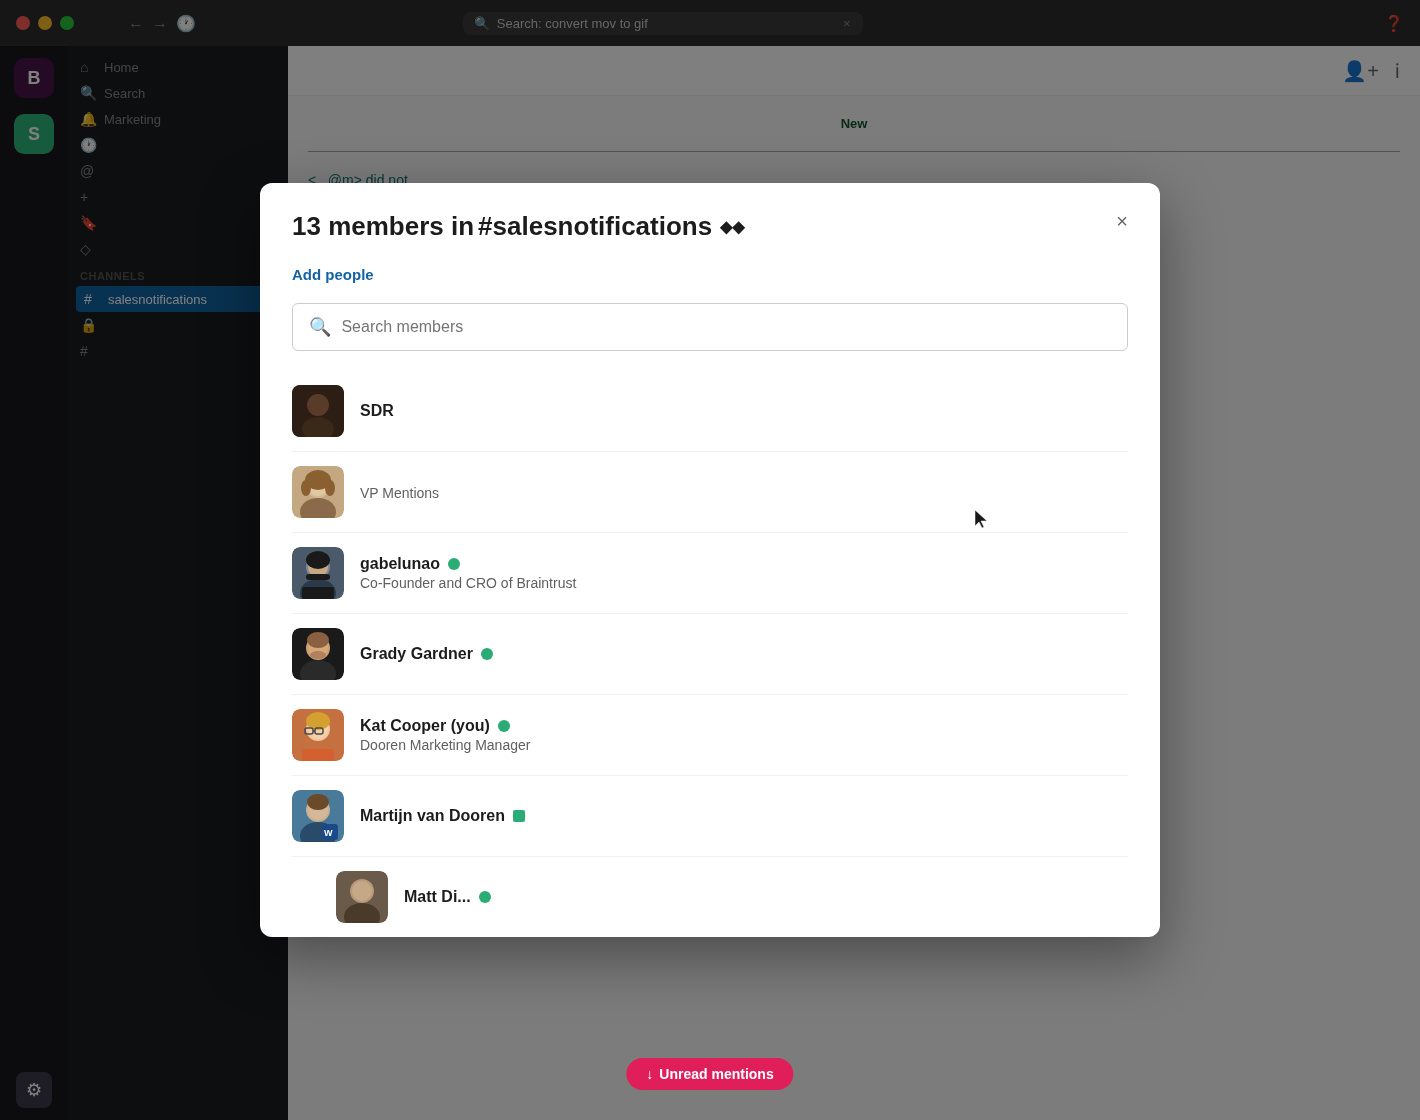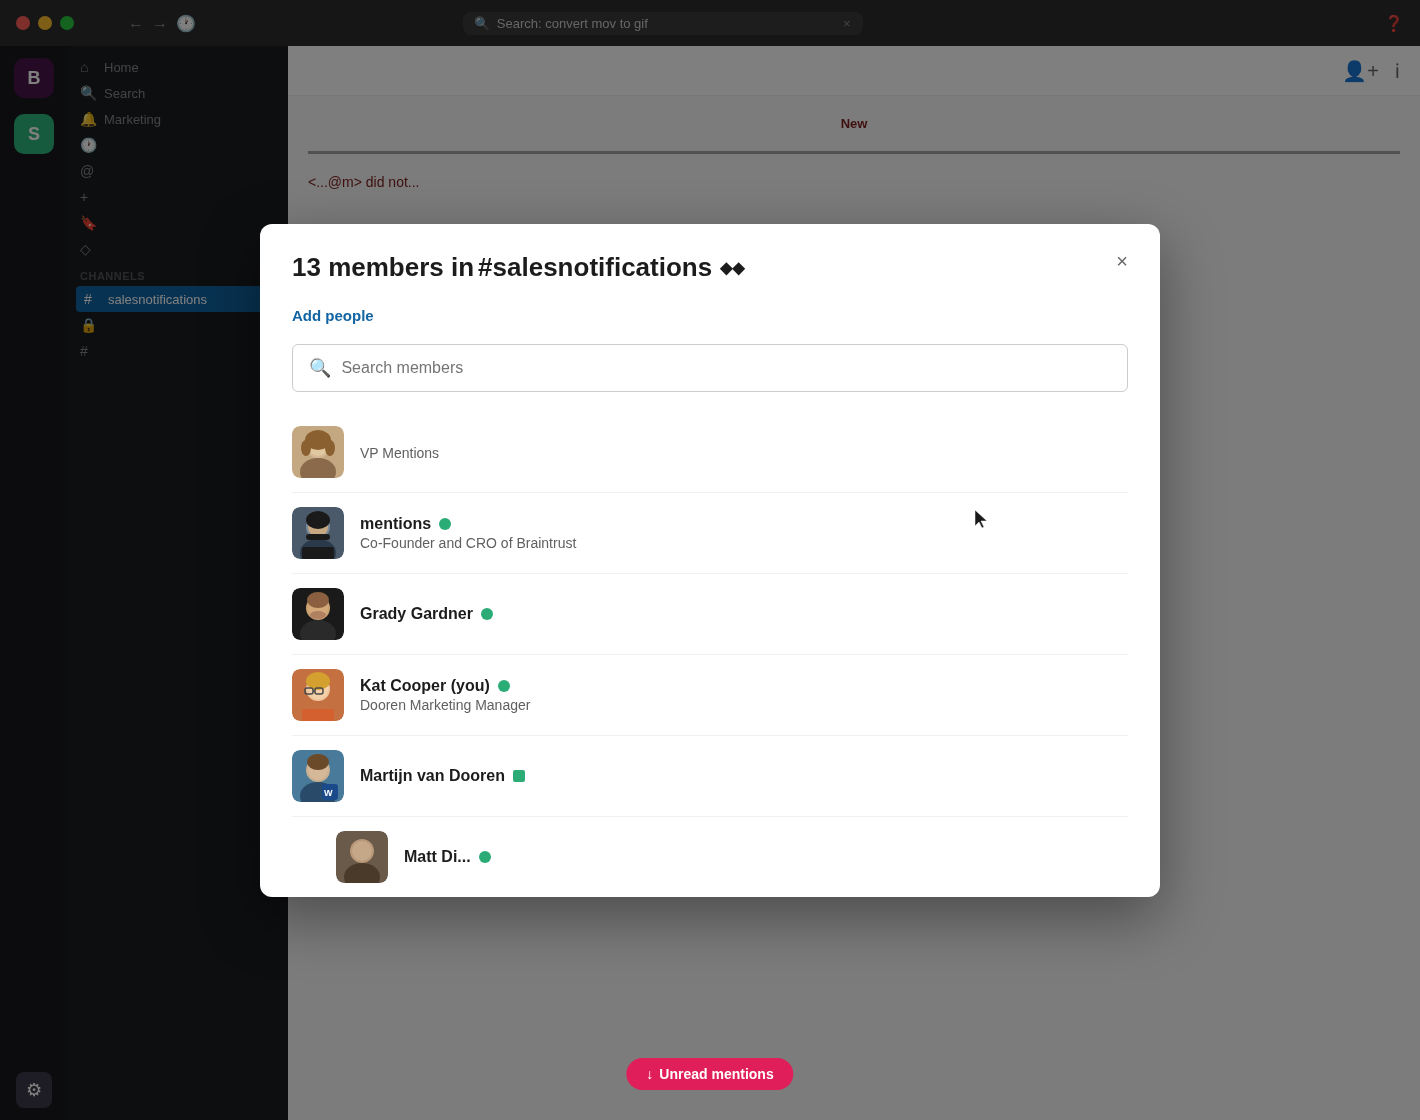--- a/index.html
+++ b/index.html
@@ -453,25 +453,25 @@
 </div>
 
 <div class="main-content">
   <div class="content-bg">
 
     <div style="height:50px; background:#fff; border-bottom:1px solid #eee; display:flex; align-items:center; padding:0 20px; justify-content:flex-end; gap:16px;">
       <span style="color:#666;font-size:20px;">👤+</span>
       <span style="color:#666;font-size:20px;">ℹ</span>
     </div>
 
-    <div style="text-align:center; padding:20px; color:#7f1d1d; font-size:13px; font-weight:600; border-bottom: 3px solid #a3a3a3; margin: 0 20px;">
+    <div style="text-align:center; padding:20px; color:#14532d; font-size:13px; font-weight:600; border-bottom: 1px solid #a3a3a3; margin: 0 20px;">
       <span>New</span>
     </div>
 
-    <div style="padding:20px; color:#7f1d1d; font-size:14px;">
+    <div style="padding:20px; color:#0f766e; font-size:14px;text-decoration:underline;">
       <span>&lt;...@m&gt; did not...</span>
     </div>
     <div style="padding:20px; color:#666; font-size:14px; margin-top:60px;">
       <span>...ne a</span>
     </div>
   </div>
 </div>
 
 <div class="overlay">
 
@@ -494,20 +494,34 @@
 
     <div class="search-container">
       <div class="search-box">
         <span class="search-icon">🔍</span>
         <input type="text" placeholder="Search members" style="">
       </div>
     </div>
 
     <div class="members-list">
 
+      <div class="member-item">
+        <div class="member-avatar avatar-sdr">
+          <svg width="52" height="52" viewBox="0 0 52 52" xmlns="http://www.w3.org/2000/svg">
+            <rect width="52" height="52" fill="#2c1e14" rx="8"></rect>
+            <circle cx="26" cy="20" r="11" fill="#5a3a28"></circle>
+            <ellipse cx="26" cy="44" rx="16" ry="12" fill="#3a2818"></ellipse>
+          </svg>
+        </div>
+        <div class="member-info">
+          <div class="member-name-row">
+            <span class="member-name">SDR</span>
+          </div>
+        </div>
+      </div>
 
       <div class="member-item">
         <div class="member-avatar">
           <svg width="52" height="52" viewBox="0 0 52 52" xmlns="http://www.w3.org/2000/svg">
             <rect width="52" height="52" fill="#c4a882" rx="8"></rect>
             <circle cx="26" cy="20" r="12" fill="#d4b898"></circle>
             <ellipse cx="26" cy="46" rx="18" ry="14" fill="#8a6a4a"></ellipse>
             <circle cx="26" cy="20" r="10" fill="#e0c8a0"></circle>
 
             <ellipse cx="26" cy="14" rx="13" ry="10" fill="#8a6030"></ellipse>
@@ -529,21 +543,21 @@
             <circle cx="26" cy="20" r="10" fill="#c8a882"></circle>
 
             <ellipse cx="26" cy="13" rx="12" ry="9" fill="#1a1a1a"></ellipse>
             <rect x="14" y="27" width="24" height="6" rx="3" fill="#1a1a1a"></rect>
 
             <rect x="10" y="40" width="32" height="12" fill="#1a1a1a" rx="2"></rect>
           </svg>
         </div>
         <div class="member-info">
           <div class="member-name-row">
-            <span class="member-name">mentions</span>
+            <span class="member-name">gabelunao</span>
             <span class="status-dot online"></span>
           </div>
           <div class="member-role">Co-Founder and CRO of Braintrust</div>
         </div>
       </div>
 
       <div class="member-item">
         <div class="member-avatar">
           <svg width="52" height="52" viewBox="0 0 52 52" xmlns="http://www.w3.org/2000/svg">
             <rect width="52" height="52" fill="#1a1a1a" rx="8"></rect>

